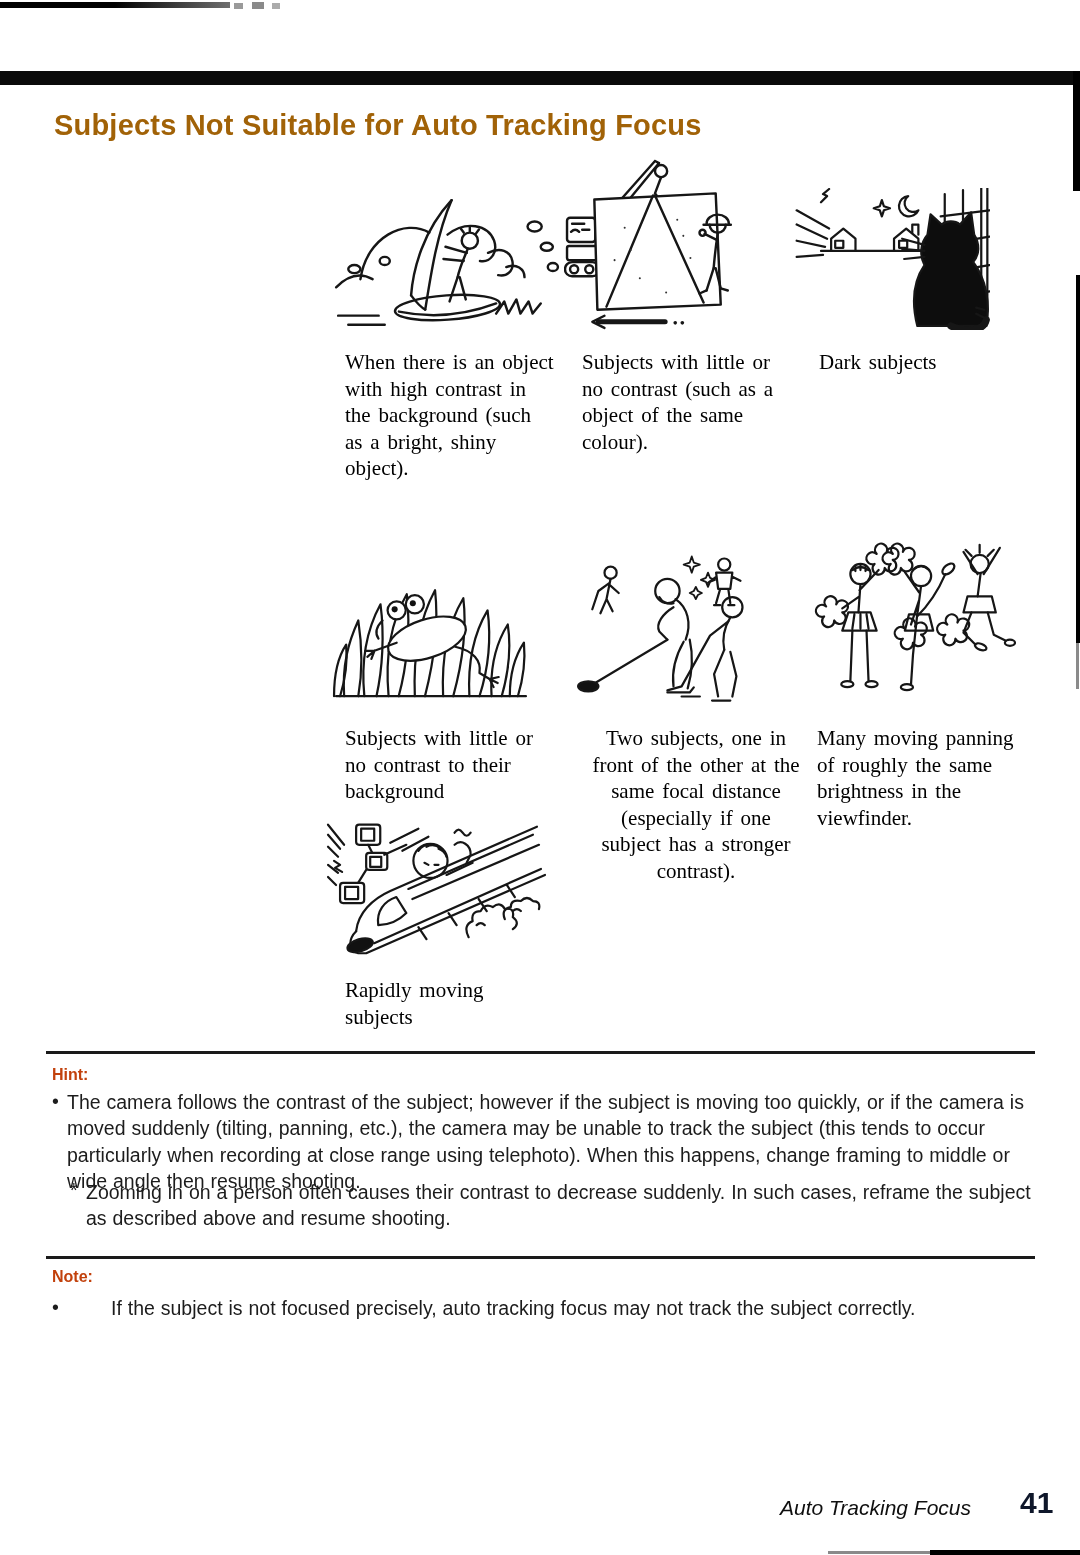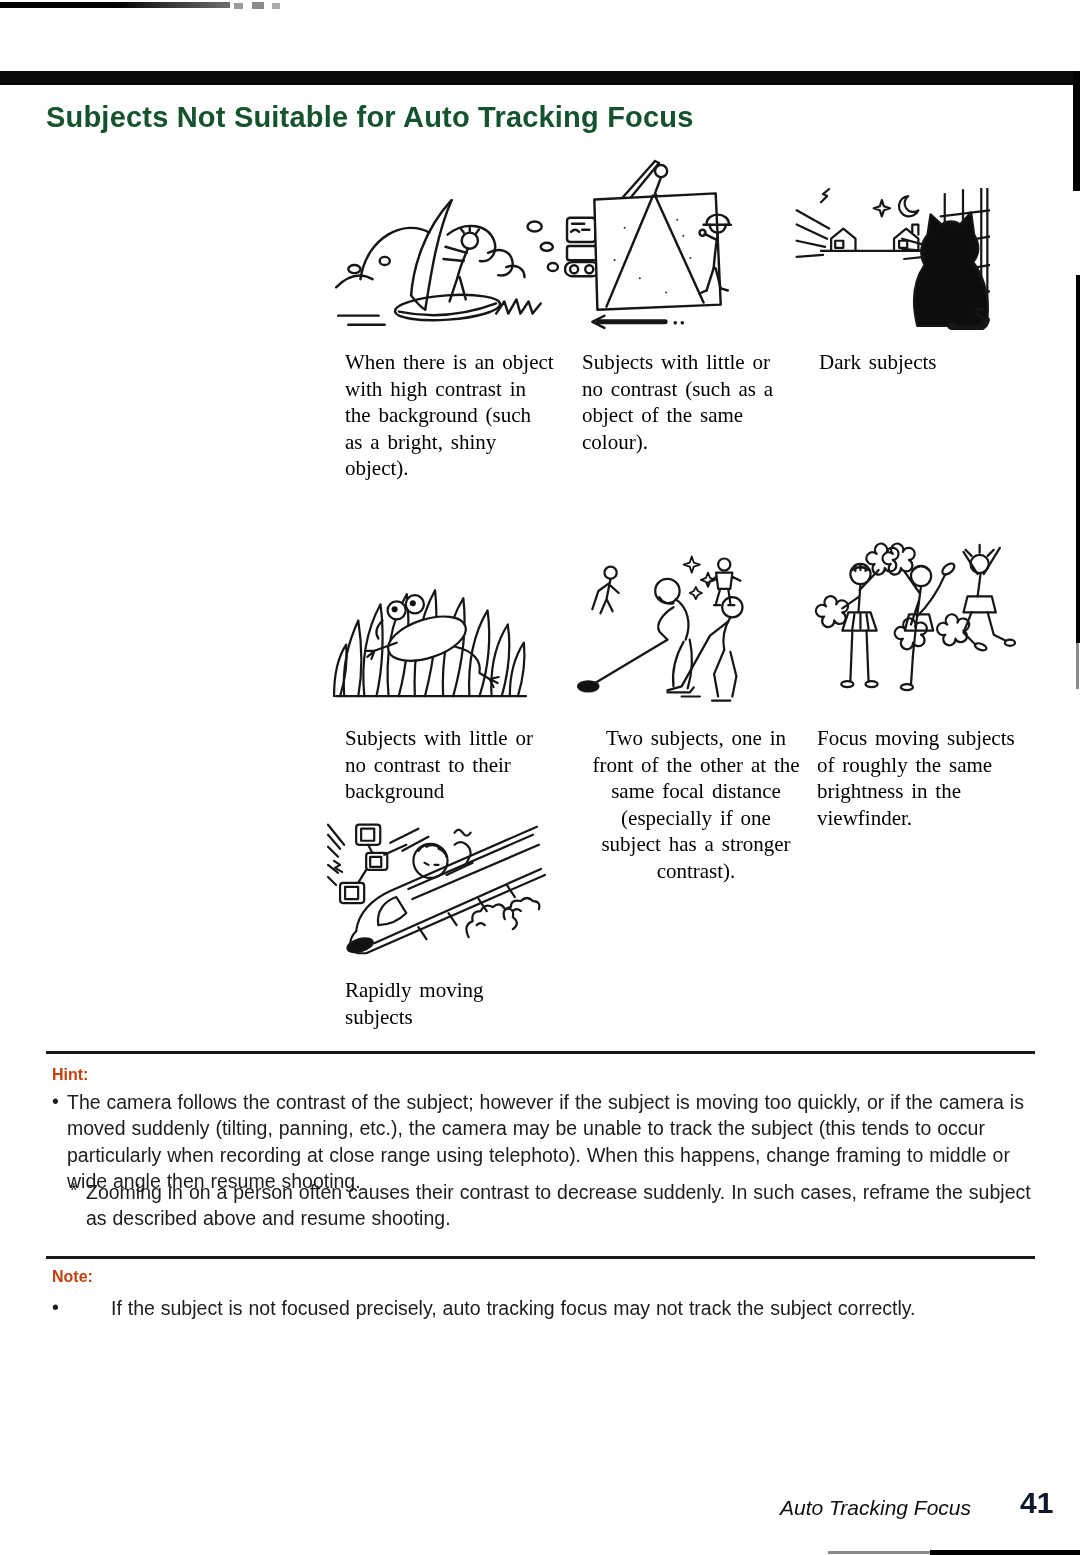--- a/index.html
+++ b/index.html
@@ -12,21 +12,21 @@
   .topbar{left:0;top:2px;width:230px;height:6px;background:linear-gradient(to right,#000 50%,#3f3f3f 78%,#6e6e6e);}
   .speck{background:#9a9a9a;}
   .rule-thick{left:0;top:71px;width:1080px;height:14px;background:#0a0a0a;}
   .edge1{left:1073px;top:71px;width:7px;height:120px;background:#000;}
   .edge2{left:1076px;top:275px;width:4px;height:368px;background:#000;}
   .edge3{left:1076px;top:643px;width:3px;height:46px;background:#8a8a8a;}
   .rule-thin{height:3px;background:#1a1a1a;left:46px;width:989px;}
   .bottomline-gray{left:828px;top:1551px;width:104px;height:3px;background:#8a8a8a;}
   .bottomline-black{left:930px;top:1550px;width:150px;height:5px;background:#000;}
   
-  .title{left:46px;top:101px;font-size:29px;font-weight:700;letter-spacing:.2px;color:#14532d;margin:0;}
+  .title{left:46px;top:101px;font-size:29px;font-weight:700;letter-spacing:.2px;color:#a16207;margin:8px;}
   .caption{
     font-family:"Liberation Serif","DejaVu Serif",serif;
     font-size:21px;line-height:26.6px;color:#000000;
     white-space:pre-line;word-spacing:2.6px;
   }
   .hint-label{font-size:16px;font-weight:700;color:#c2410c;text-align:center;}
   .body-text{font-size:19.5px;line-height:26.3px;color:#1c1c1c;word-spacing:0.5px;}
   .marker{font-size:19.5px;color:#1c1c1c;}
   .footer-label{left:780px;top:1496px;font-size:21px;color:#0f0f0f;font-style:italic;}
   .footer-num{left:1020px;top:1486px;font-size:30px;font-weight:700;color:#0f172a;}
@@ -265,21 +265,21 @@
 <div class="abs caption" style="left:819px;top:349px;width:200px;">Dark subjects</div>
 <div class="abs caption" style="left:345px;top:725px;width:220px;">Subjects with little or
 no contrast to their
 background</div>
 <div class="abs caption" style="left:582px;top:725px;width:228px;text-align:center;">Two subjects, one in
 front of the other at the
 same focal distance
 (especially if one
 subject has a stronger
 contrast).</div>
-<div class="abs caption" style="left:817px;top:725px;width:230px;">Focus moving subjects
+<div class="abs caption" style="left:817px;top:725px;width:230px;">Many moving panning
 of roughly the same
 brightness in the
 viewfinder.</div>
 <div class="abs caption" style="left:345px;top:977px;width:180px;">Rapidly moving
 subjects</div>
 
 <div class="abs rule-thin" style="top:1051px;"></div>
 <div class="abs hint-label" style="left:52px;top:1066px;">Hint:</div>
 <span class="abs marker" style="left:52px;top:1090px;">•</span>
 <div class="abs body-text" style="left:67px;top:1089px;width:969px;">The camera follows the contrast of the subject; however if the subject is moving too quickly, or if the camera is moved suddenly (tilting, panning, etc.), the camera may be unable to track the subject (this tends to occur particularly when recording at close range using telephoto). When this happens, change framing to middle or wide angle then resume shooting.</div>

